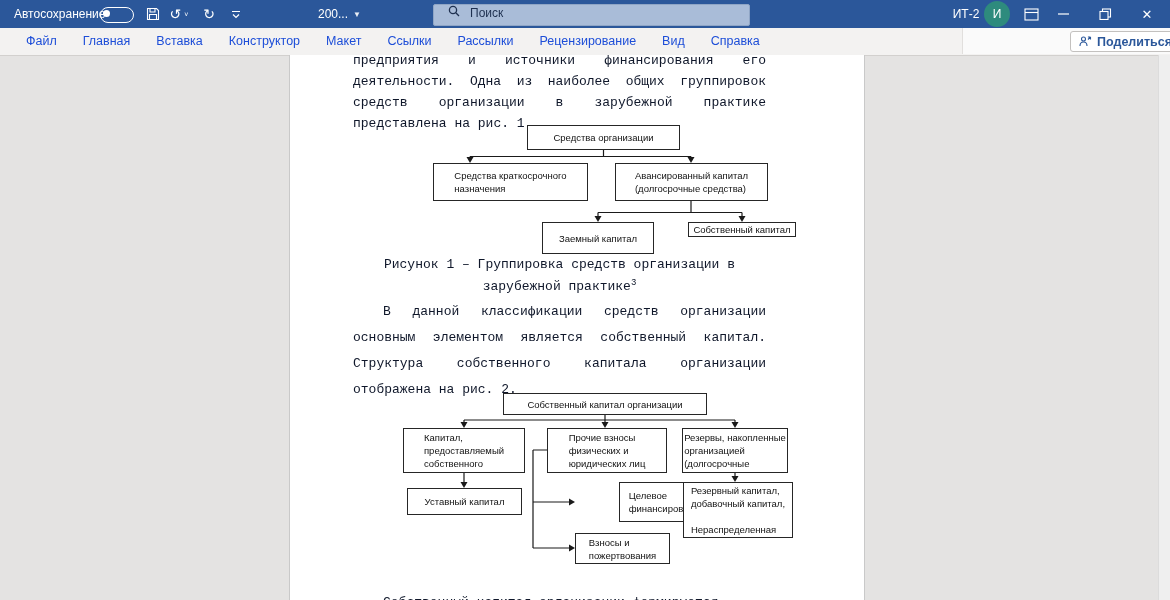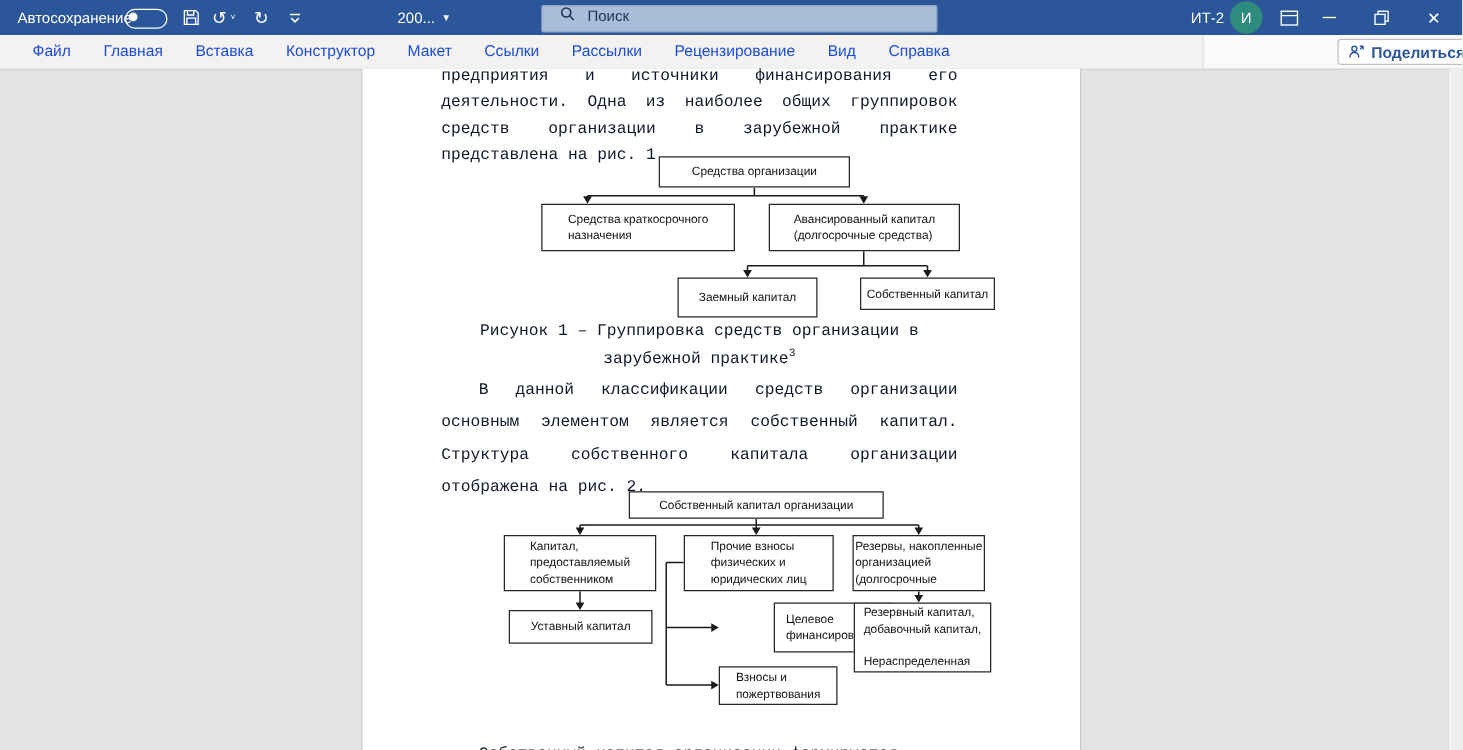--- a/index.html
+++ b/index.html
@@ -60,21 +60,21 @@
   
   #connectors{position:absolute;left:0;top:0;width:1170px;height:600px;pointer-events:none;}
   .db{position:absolute;background:#fff;border:1px solid #262626;box-sizing:border-box;
       display:flex;align-items:center;justify-content:center;
       font-family:"Liberation Sans",sans-serif;font-size:9.5px;line-height:13px;color:#111;white-space:pre-line;}
   
   .f1b0{left:527px;top:125px;width:153px;height:25px;}
   .f1b1{left:393px;top:163px;width:155px;height:38px;margin-left:40px;}
   .f1b2{left:615px;top:163px;width:153px;height:38px;}
   .f1b3{left:542px;top:222px;width:112px;height:32px;}
-  .f1b4{left:688px;top:222px;width:108px;height:26px;}
+  .f1b4{left:688px;top:222px;width:108px;height:15px;}
   
   .f2b0{left:503px;top:393px;width:204px;height:22px;}
   .f2b1{left:403px;top:428px;width:122px;height:45px;}
   .f2b2{left:547px;top:428px;width:120px;height:45px;}
   .f2b3{left:682px;top:428px;width:106px;height:45px;}
   .f2b4{left:407px;top:488px;width:115px;height:27px;}
   .f2b5{left:575px;top:482px;width:95px;height:40px;margin-left:44px;}
   .f2b6{left:575px;top:533px;width:95px;height:31px;}
   .f2b7{left:683px;top:482px;width:110px;height:56px;line-height:13px;}
 </style>
@@ -217,21 +217,21 @@
   <div class="doc-text caption caption1">
     <span>Рисунок 1 – Группировка средств организации в зарубежной практике</span><sup>3</sup>
   </div>
 
   <div class="doc-text para para2">В данной классификации средств организации основным элементом является собственный капитал. Структура собственного капитала организации отображена на рис. 2.</div>
 
   <div>
     <div class="db f2b0">Собственный капитал организации</div>
     <div class="db f2b1">Капитал,
 предоставляемый
-собственником</div>
+собственного</div>
     <div class="db f2b2">Прочие взносы
 физических и
 юридических лиц</div>
     <div class="db f2b3">Резервы, накопленные
 организацией
 (долгосрочные</div>
     <div class="db f2b4">Уставный капитал</div>
     <div class="db f2b5">Целевое
 финансирование</div>
     <div class="db f2b6">Взносы и

